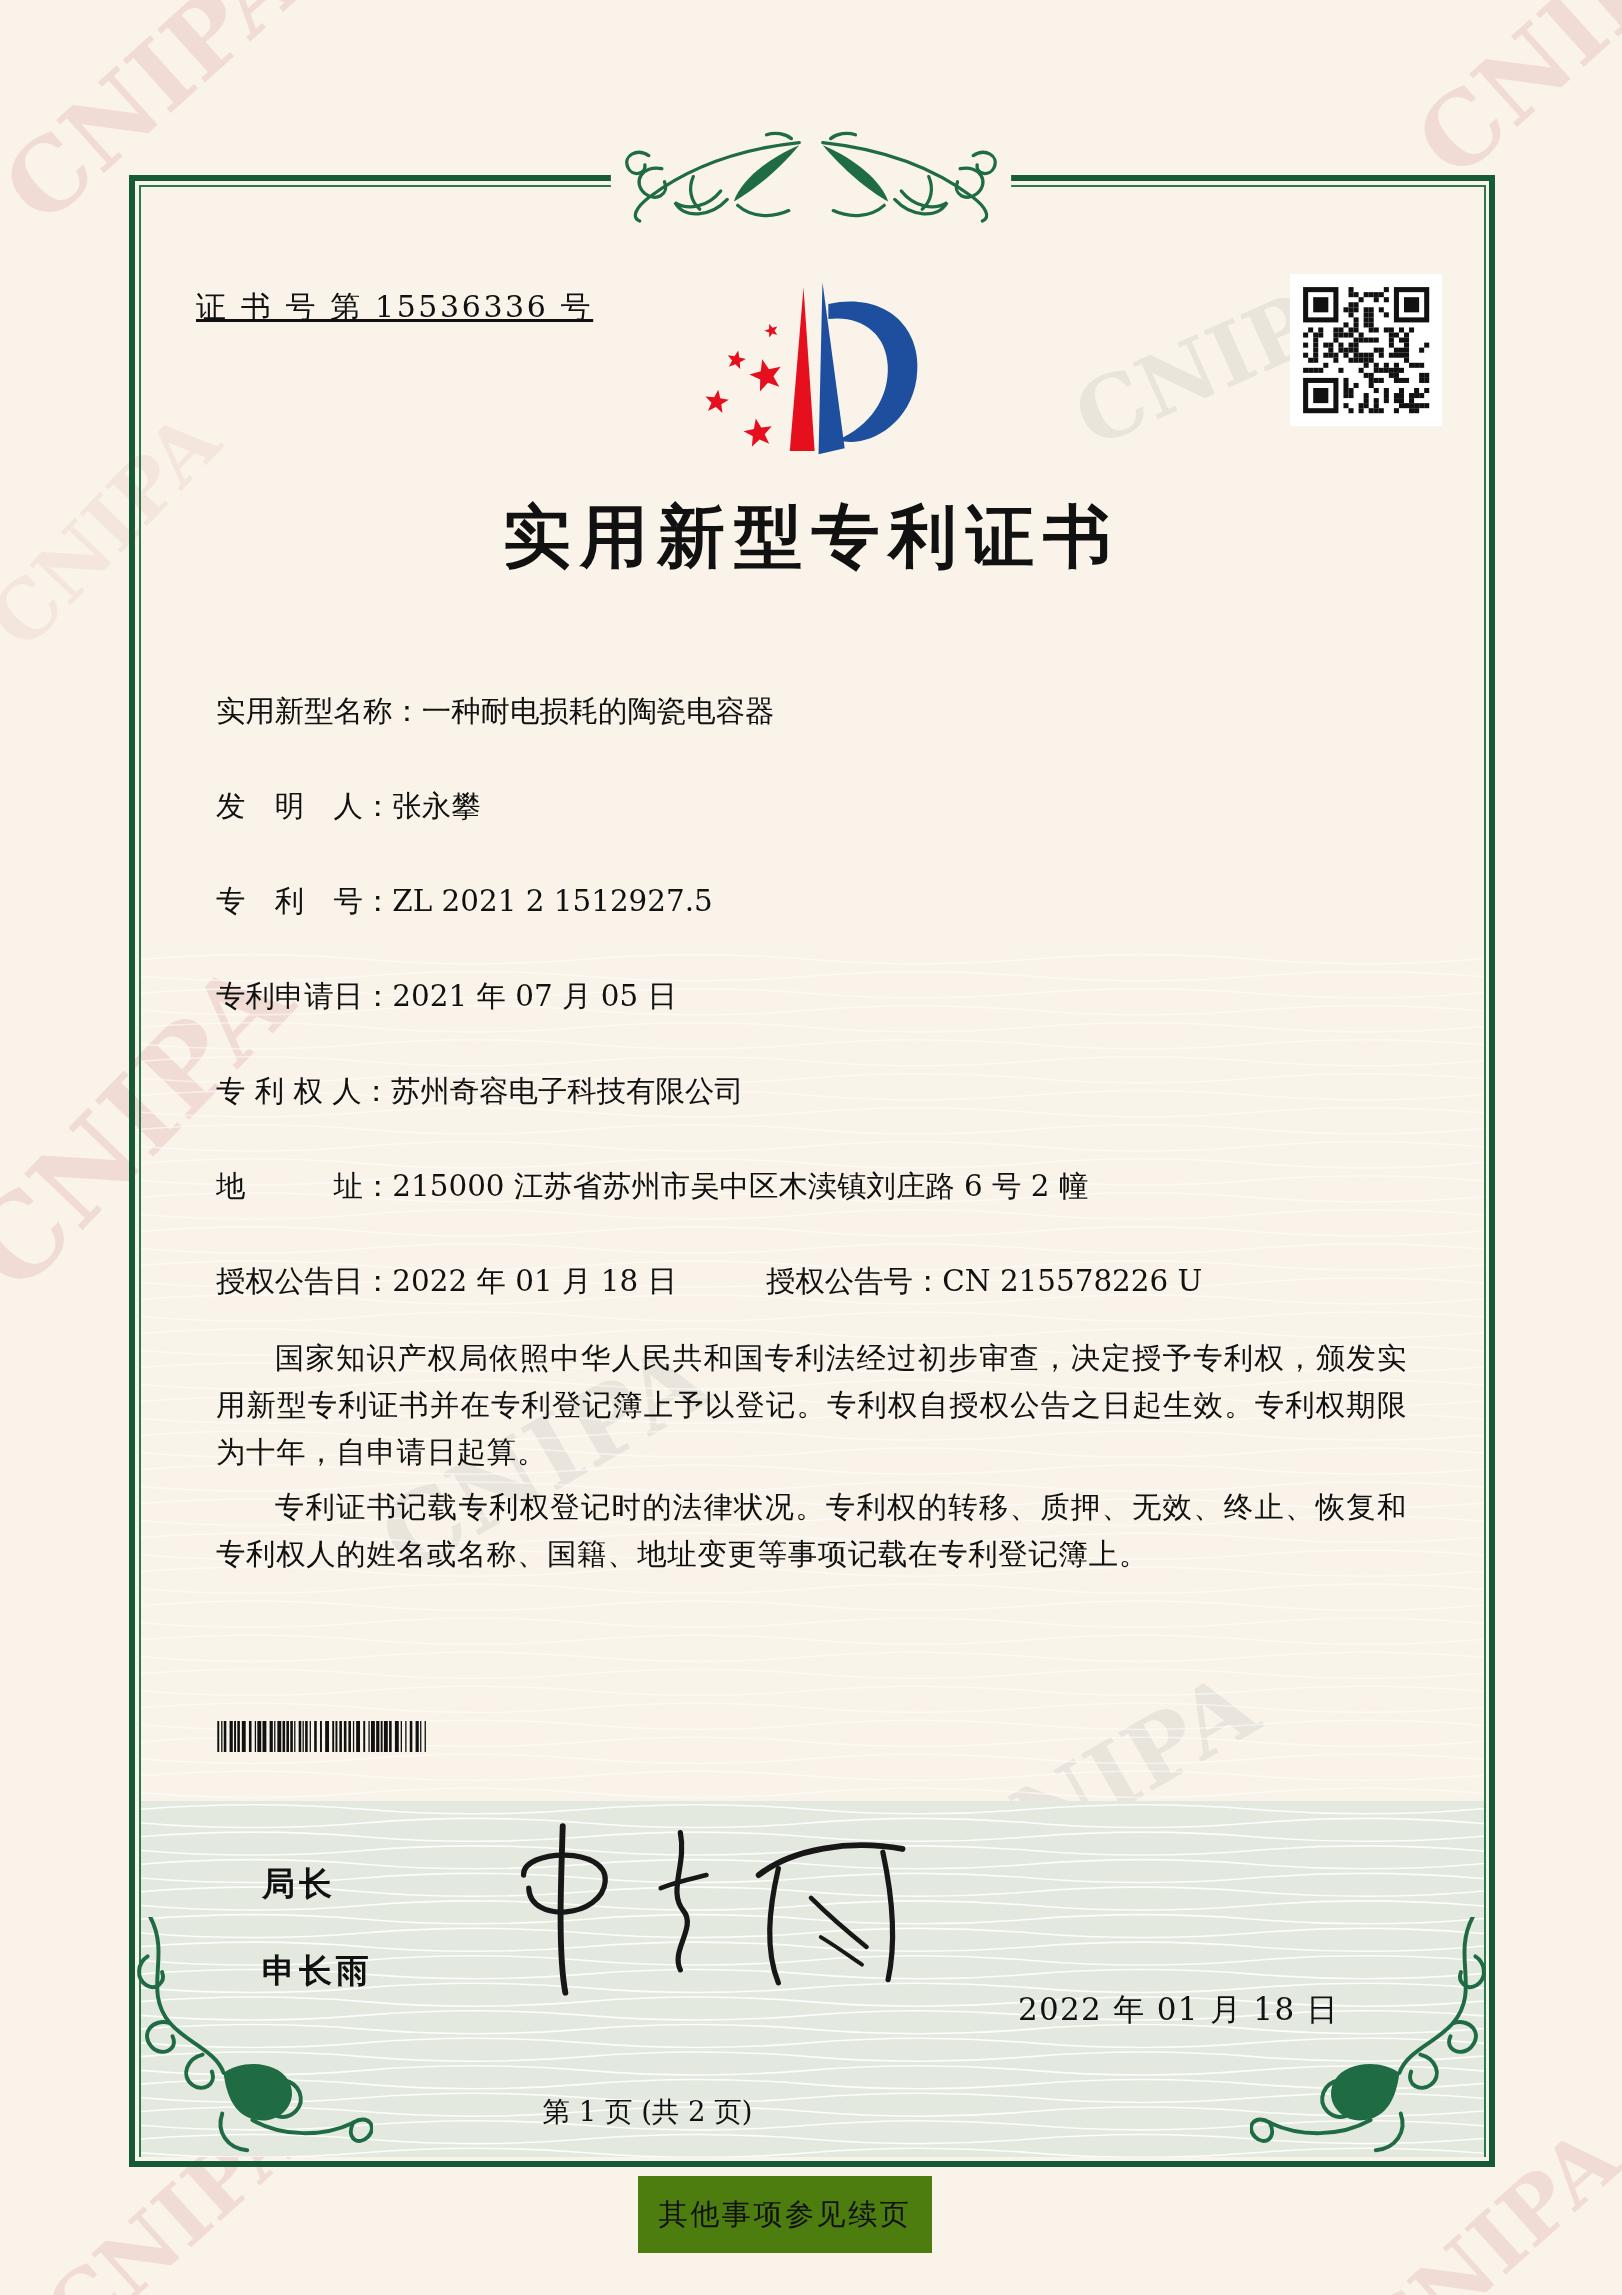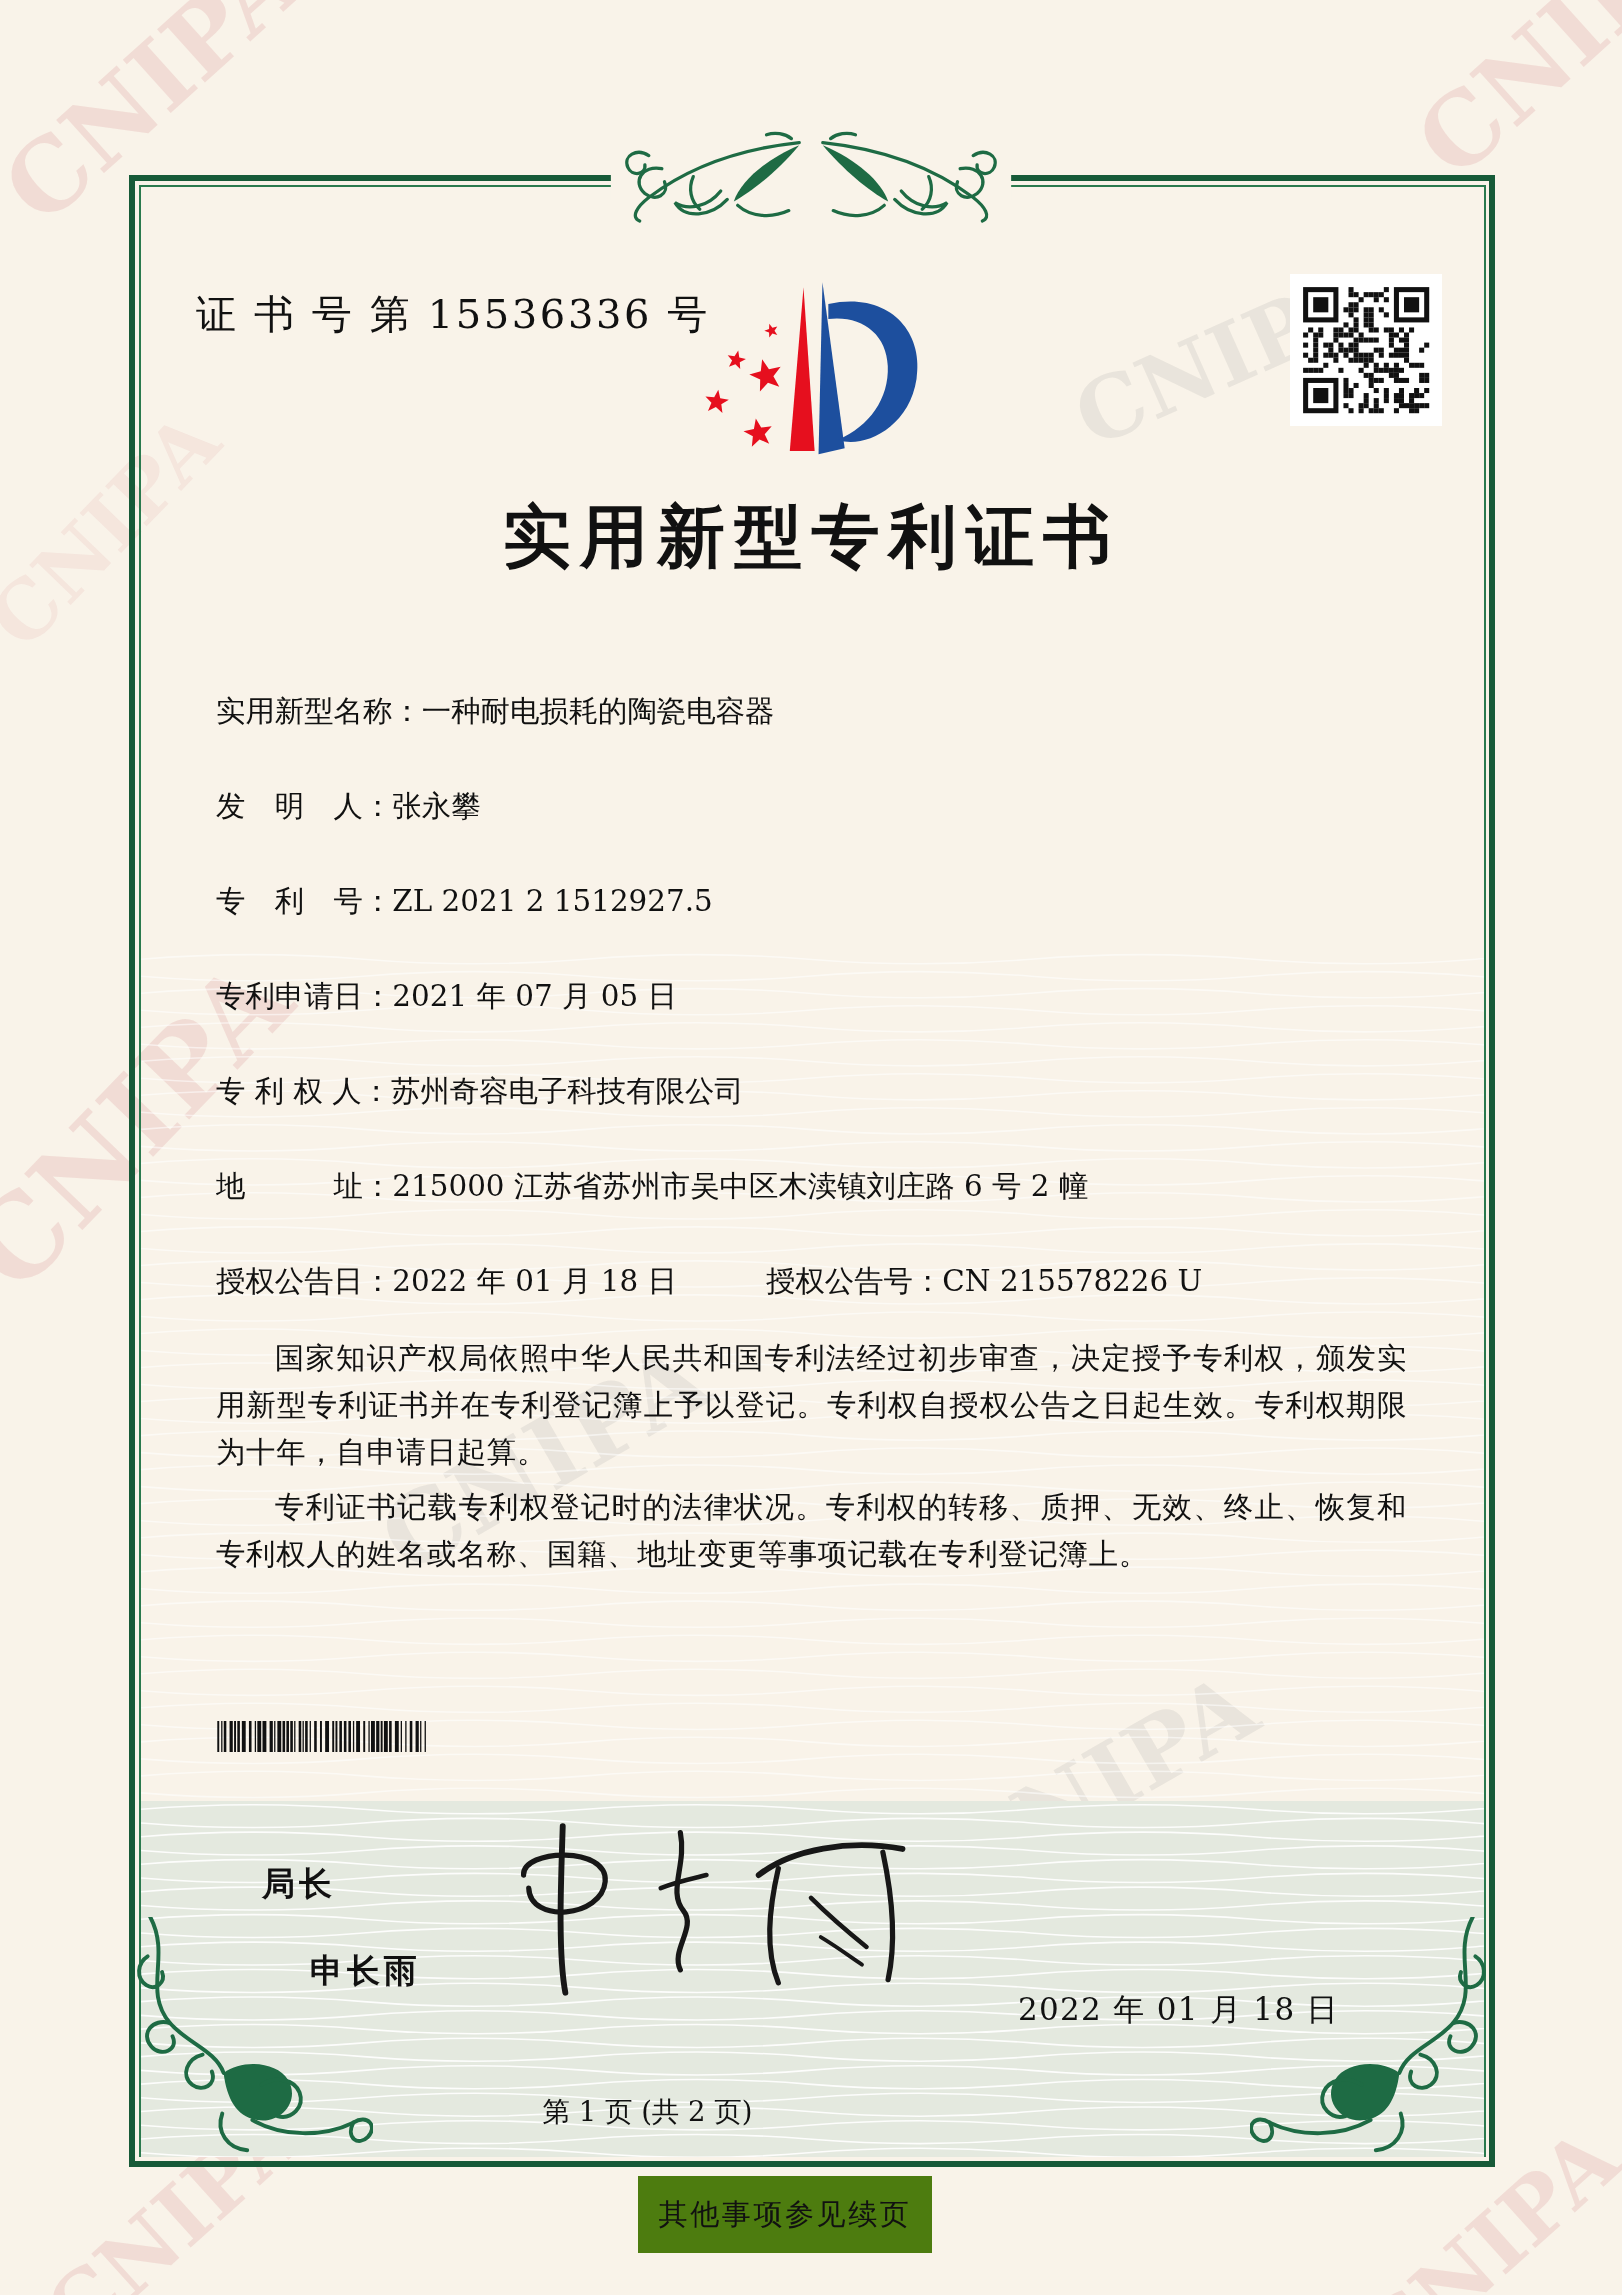--- a/index.html
+++ b/index.html
@@ -13,21 +13,21 @@
   
   .wm{position:absolute;font-family:"DejaVu Serif","Liberation Serif",serif;
       font-weight:bold;pointer-events:none;white-space:nowrap;}
   .wm.pink{color:rgba(224,160,160,0.28);}
   .wm.gray{color:rgba(140,140,140,0.14);}
   
   .frame-outer{position:absolute;left:129px;top:175px;width:1366px;height:1992px;
       border:6.5px solid #175a38;box-sizing:border-box;}
   .frame-inner{position:absolute;left:139px;top:185px;width:1347px;height:1972px;
       border:2px solid #2a7a4e;box-sizing:border-box;}
-  .cert-no{position:absolute;left:196px;top:287px;font-size:40px;letter-spacing:2.6px;}
+  .cert-no{position:absolute;left:196px;top:287px;font-size:30px;letter-spacing:2.6px;text-decoration:underline;}
   .title{position:absolute;left:0;top:492px;width:1623px;text-align:center;
       font-size:68px;font-weight:bold;letter-spacing:9.2px;}
   .field-row{position:absolute;left:216px;font-size:29.4px;white-space:nowrap;}
   .para{position:absolute;left:216px;width:1191px;font-size:29.4px;line-height:47px;
       text-align:justify;text-indent:2em;letter-spacing:0.7px;}
   .sig-label{position:absolute;left:262px;font-size:33px;font-weight:600;letter-spacing:3.9px;}
   .date-line{position:absolute;left:1018px;top:1989px;font-size:31px;letter-spacing:1.3px;}
   .page-num{position:absolute;left:0;top:2094px;width:1295px;text-align:center;font-size:27.5px;}
   .footnote-strip{position:absolute;left:638px;top:2176px;width:294px;height:77px;
       background:#4d7c0f;display:flex;align-items:center;justify-content:center;}
@@ -454,21 +454,21 @@
     <rect x="275" y="0" width="6" height="48" fill="#111"></rect>
     <rect x="284" y="0" width="2" height="48" fill="#111"></rect>
     <rect x="291" y="0" width="2" height="48" fill="#111"></rect>
     <rect x="298" y="0" width="4" height="48" fill="#111"></rect>
     <rect x="307" y="0" width="5" height="48" fill="#111"></rect>
     <rect x="314" y="0" width="2" height="48" fill="#111"></rect>
     <rect x="321" y="0" width="2" height="48" fill="#111"></rect>
   </svg>
 
 <div class="sig-label" style="top:1862px;">局长</div>
-<div class="sig-label" style="top:1949px;margin-left:48px;">申长雨</div>
+<div class="sig-label" style="top:1949px;">申长雨</div>
 
 <svg class="abs" style="left:484px;top:1813px;" width="458" height="196" viewBox="0 0 700 300">
   <g fill="none" stroke="#171717" stroke-linecap="round">
     <path stroke-width="9" d="M120,20 C118,90 112,210 124,275"></path>
     <path stroke-width="8" d="M60,95 C58,55 190,50 185,105 C180,160 70,170 68,115"></path>
     <path stroke-width="8" d="M300,30 C310,80 280,120 305,150 C325,175 285,210 300,240"></path>
     <path stroke-width="7" d="M270,115 C295,105 320,100 340,95"></path>
     <path stroke-width="9" d="M420,95 C470,55 560,40 640,55"></path>
     <path stroke-width="8" d="M450,85 C435,150 430,210 450,260"></path>
     <path stroke-width="8" d="M610,60 C625,130 630,200 618,255"></path>

